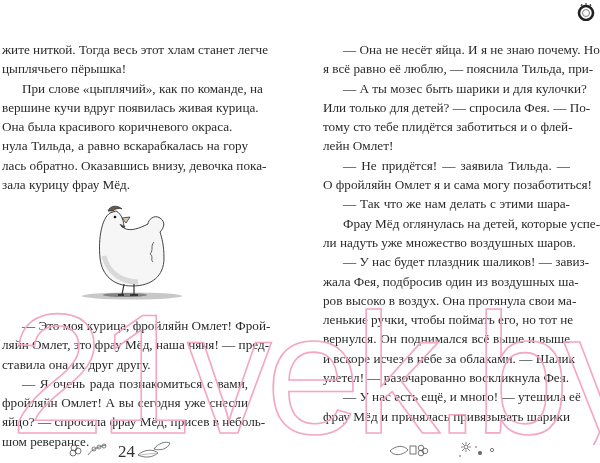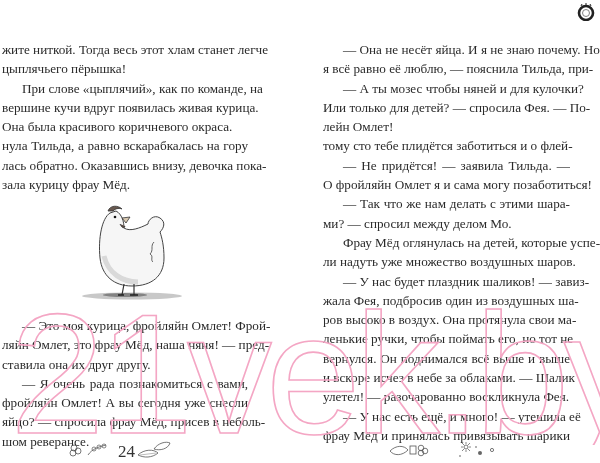--- a/index.html
+++ b/index.html
@@ -80,28 +80,27 @@
     <path d="M2 14 C8 8 18 8 22 12 C16 17 8 17 2 14 Z" fill="none" stroke="#555" stroke-width="0.8"></path>
     <path d="M18 8 C22 2 30 0 34 2 C32 8 24 10 18 8 Z" fill="none" stroke="#555" stroke-width="0.8"></path>
     <line x1="4" y1="14" x2="20" y2="12" stroke="#777" stroke-width="0.5"></line>
   </svg>
 </div>
 
 <div class="page page-right">
   <div class="text-block right-top" id="right-text">
       <span class="line indent">— Она не несёт яйца. И я не знаю почему. Но</span>
       <span class="line">я всё равно её люблю, — пояснила Тильда, при-</span>
-      <span class="line indent">— А ты мозес чтобы няней и для кулочки?</span>
+      <span class="line indent">— А ты мозес быть шарики и для кулочки?</span>
       <span class="line">Или только для детей? — спросила Фея. — По-</span>
+      <span class="line">тому сто тебе плидётся заботиться и о флей-</span>
       <span class="line last">лейн Омлет!</span>
-      <span class="line">тому сто тебе плидётся заботиться и о флей-</span>
       <span class="line indent">— Не придётся! — заявила Тильда. —</span>
       <span class="line last">О фройляйн Омлет я и сама могу позаботиться!</span>
       <span class="line indent">— Так что же нам делать с этими шара-</span>
-      <span class="line last">ми? — спросил между делом Мо.</span>
       <span class="line indent">Фрау Мёд оглянулась на детей, которые успе-</span>
       <span class="line last">ли надуть уже множество воздушных шаров.</span>
       <span class="line indent">— У нас будет плазд­ник шаликов! — завиз-</span>
       <span class="line">жала Фея, подбросив один из воздушных ша-</span>
       <span class="line">ров высоко в воздух. Она протянула свои ма-</span>
       <span class="line">ленькие ручки, чтобы поймать его, но тот не</span>
       <span class="line">вернулся. Он поднимался всё выше и выше</span>
       <span class="line">и вскоре исчез в небе за облаками. — Шалик</span>
       <span class="line last">улетел! — разочарованно воскликнула Фея.</span>
       <span class="line indent">— У нас есть ещё, и много! — утешила её</span>

